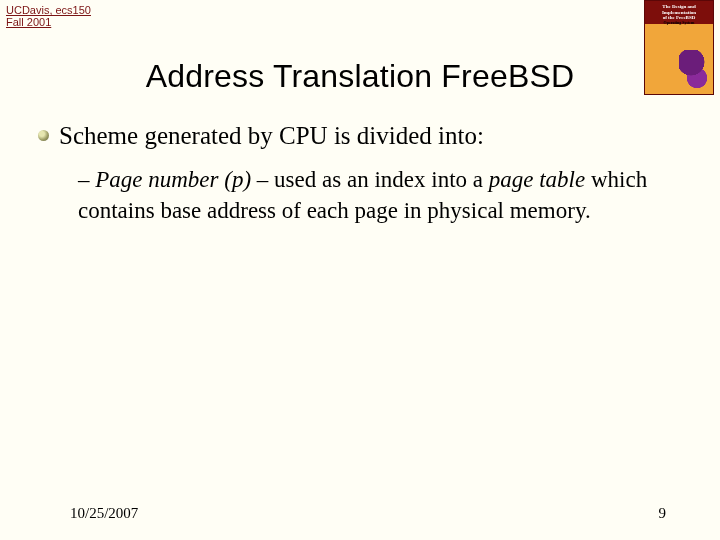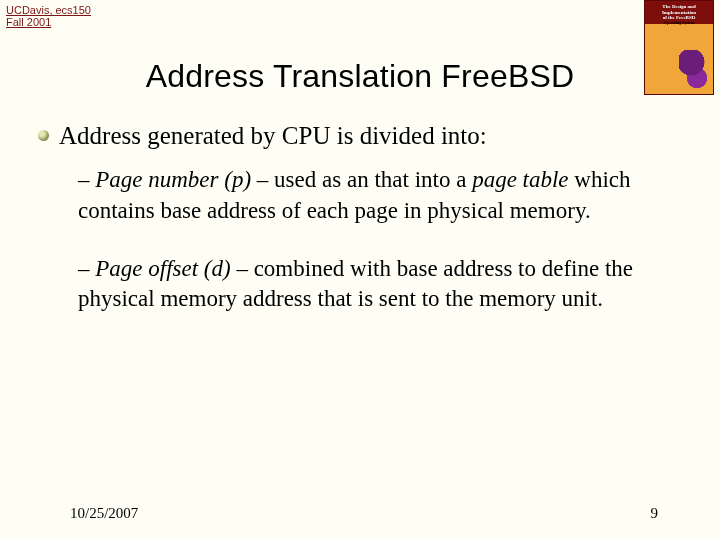--- a/index.html
+++ b/index.html
@@ -86,21 +86,21 @@
     font-size: 23px;
     line-height: 1.32;
     margin-bottom: 28px;
   }
   .sub-item .lead-em { font-style: italic; }
   .sub-item .u-em { font-style: italic; }
   .footer {
     position: absolute;
     bottom: 18px;
     left: 0;
-    right: 16px;
+    right: 8px;
     display: flex;
     justify-content: space-between;
     padding: 0 46px 0 70px;
     font-size: 15px;
     color: #000;
   }
 </style>
 </head>
 <body>
 
@@ -117,28 +117,25 @@
     <div style="font-size:4px;color:#000;">Operating System</div>
   </div>
   <div class="cartoon"></div>
 </div>
 
 <div class="title">Address Translation FreeBSD</div>
 
 <div class="body">
   <div class="bullet-row">
     <div class="bullet-dot"></div>
-    <div class="bullet-text">Address generated by CPU is divided into:</div>
+    <div class="bullet-text">Scheme generated by CPU is divided into:</div>
   </div>
 
   <div class="sub-item">
-    <span>– </span><span class="lead-em">Page number (p)</span><span> – used as an that into a </span><span class="u-em">page table</span><span> which contains base address of each page in physical memory.</span>
+    <span>– </span><span class="lead-em">Page number (p)</span><span> – used as an index into a </span><span class="u-em">page table</span><span> which contains base address of each page in physical memory.</span>
   </div>
 
-  <div class="sub-item">
-    <span>– </span><span class="lead-em">Page offset (d)</span><span> – combined with base address to define the physical memory address that is sent to the memory unit.</span>
-  </div>
 </div>
 
 <div class="footer">
   <span>10/25/2007</span>
   <span>9</span>
 </div>
 
 </body></html>

